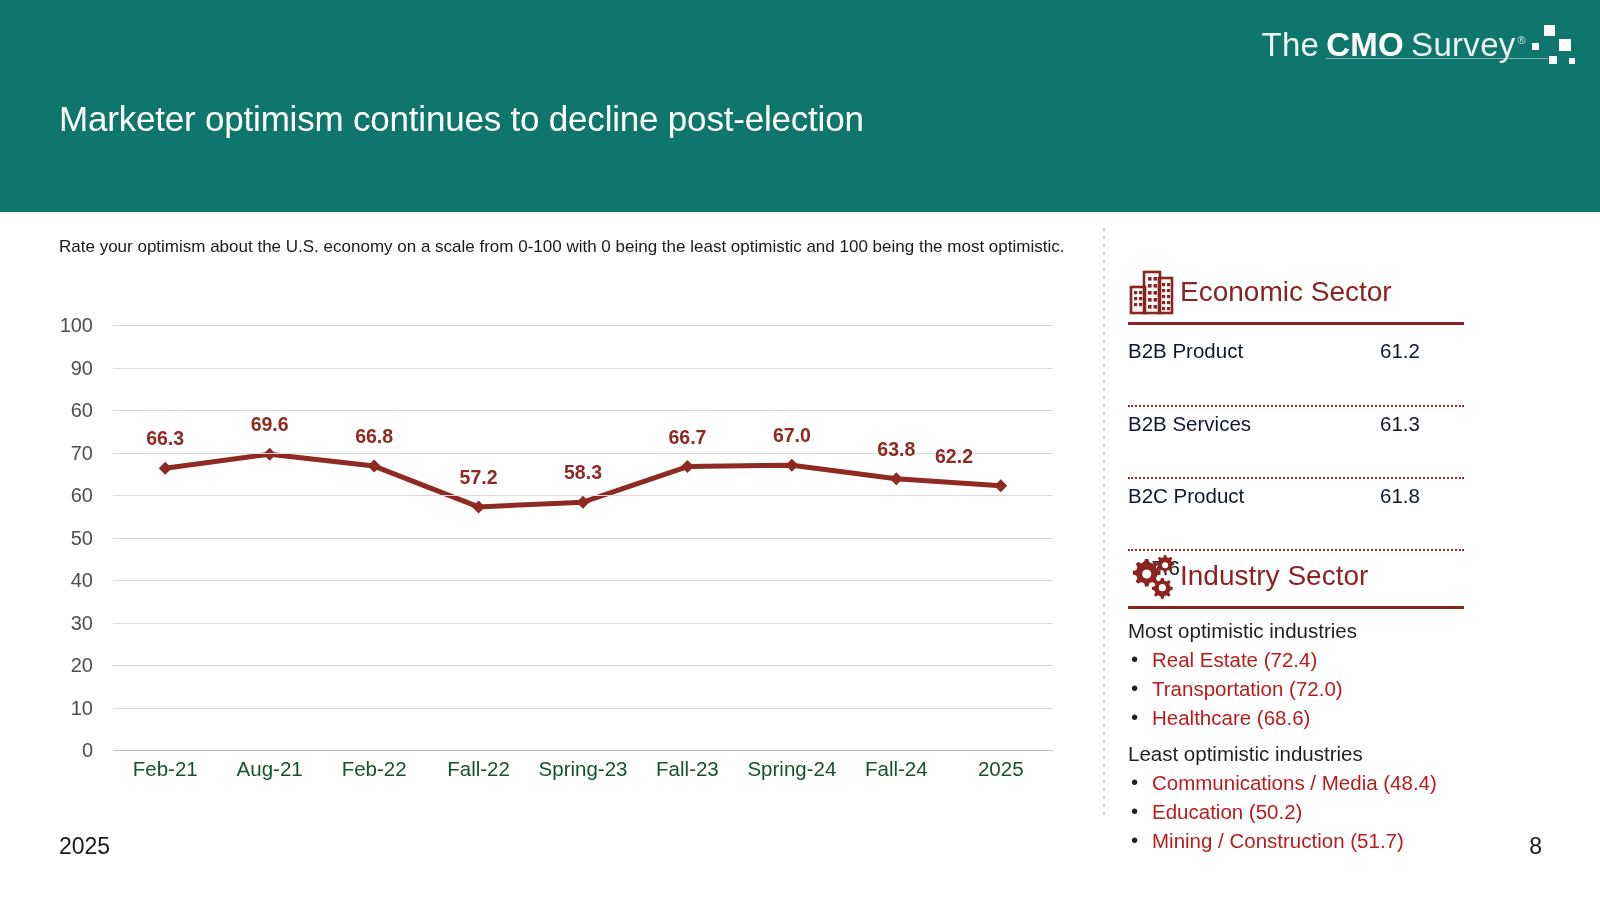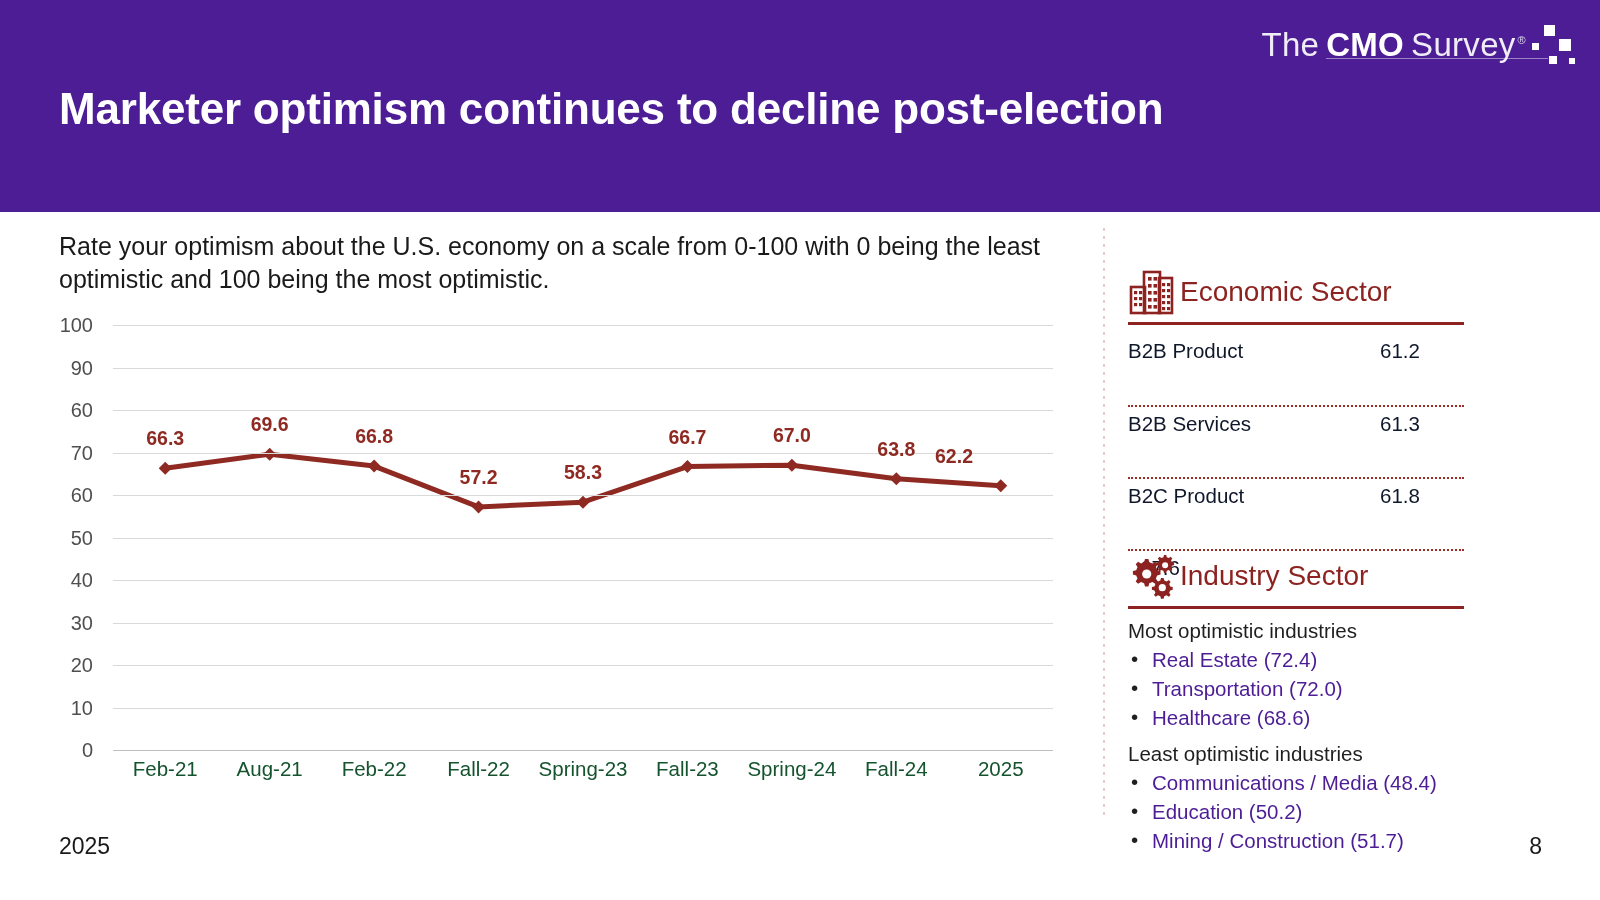--- a/index.html
+++ b/index.html
@@ -8,21 +8,21 @@
     background: #ffffff;
     font-family: "Liberation Sans", sans-serif;
     overflow: hidden;
   }
   .slide { position: relative; width: 1600px; height: 900px; background: #fff; }
 
   
   .header {
     position: absolute; left: 0; top: 0;
     width: 1600px; height: 212px;
-    background: #4c1d95;
+    background: #0f766e;
   }
   .logo {
     position: absolute; right: 22px; top: 22px;
     display: flex; align-items: center; height: 46px;
   }
   .logo-text {
     color: #ffffff;
     font-size: 33px;
     letter-spacing: 0.3px;
     white-space: nowrap;
@@ -38,33 +38,33 @@
   }
   .logo-dots { position: relative; width: 46px; height: 44px; margin-left: 6px; }
   .logo-dots span { position: absolute; background: #ffffff; display: block; }
   .d1 { width: 11px; height: 11px; left: 12px; top: 2px; }
   .d2 { width: 7px;  height: 7px;  left: 0px;  top: 20px; }
   .d3 { width: 12px; height: 12px; left: 27px; top: 16px; }
   .d4 { width: 8px;  height: 8px;  left: 17px; top: 33px; }
   .d5 { width: 6px;  height: 6px;  left: 37px; top: 35px; }
 
   .slide-title {
-    position: absolute; left: 59px; top: 84px;
+    position: absolute; left: 59px; top: 99px;
     color: #ffffff;
-    font-size: 44px;
-    font-weight: 700;
+    font-size: 35px;
+    font-weight: 400;
     letter-spacing: -0.2px;
     white-space: nowrap;
   }
 
   
   .question {
     position: absolute; left: 59px; top: 230px;
     width: 1025px;
-    font-size: 25px;
+    font-size: 17px;
     line-height: 33px;
     color: #1a1a1a;
   }
 
   
   .chart {
     position: absolute;
     left: 45px; top: 325px;
     width: 1020px; height: 470px;
   }
@@ -128,21 +128,21 @@
     height: 35px;
     font-size: 20.5px; color: #0f172a;
   }
   .sector-row + .sector-row { border-top: 2px dotted #9b2f27; margin-top: 37px; }
   .sector-name { flex: 1 1 auto; }
   .sector-val { width: 96px; text-align: left; padding-left: 12px; }
 
   .ind-sub { font-size: 20.5px; color: #1f1f1f; margin-top: 10px; }
   .ind-list { list-style: none; margin: 2px 0 0 0; }
   .ind-list li {
-    font-size: 20.5px; color: #4c1d95;
+    font-size: 20.5px; color: #b91c1c;
     line-height: 29px;
     padding-left: 24px; position: relative;
   }
   .ind-list li::before {
     content: "•"; position: absolute; left: 3px; top: -1px; color: #1f1f1f;
   }
 
   
   .footer-year {
     position: absolute; left: 59px; top: 833px;

